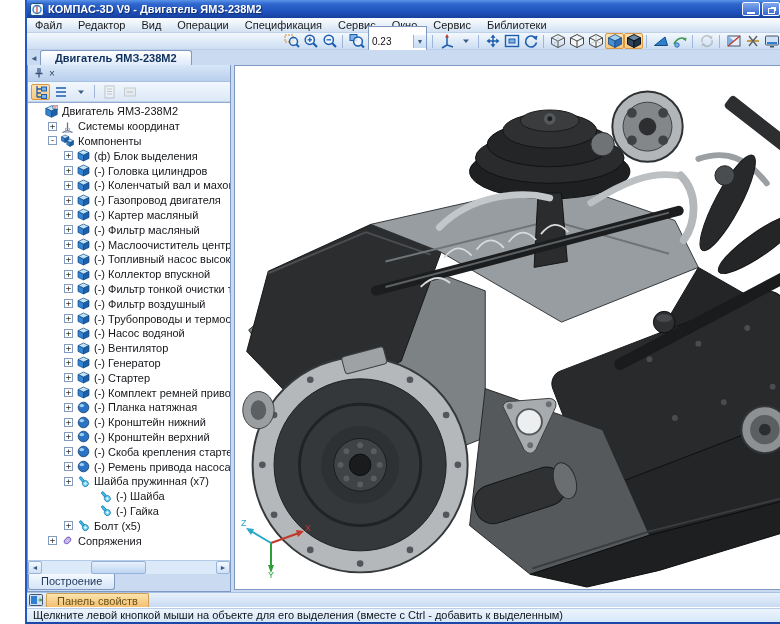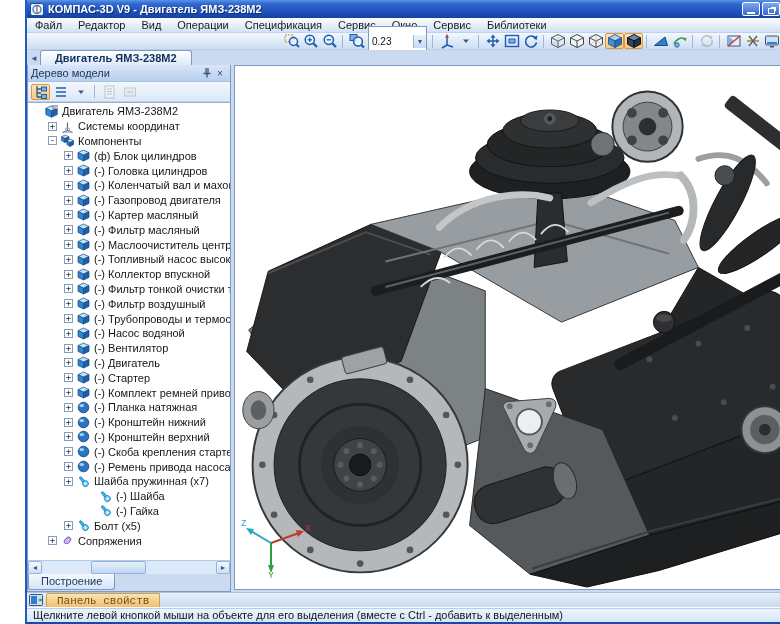--- a/index.html
+++ b/index.html
@@ -100,21 +100,21 @@
               overflow: hidden; }
   .viewport svg.engine { position: absolute; inset: 0; width: 100%; height: 100%; }
   .triad { position: absolute; left: 6px; bottom: 10px; }
 
   
   .props-bar { height: 15px; flex: 0 0 15px; display: flex; align-items: flex-end; gap: 3px; padding: 0 2px;
                background: linear-gradient(180deg,#e8f1fb,#c8daf2); border-top: 1px solid #a9c1e2; }
   .props-icon { width: 14px; height: 12px; margin-bottom: 1px; }
   .props-tab { height: 14px; padding: 1px 10px 0; background: linear-gradient(180deg,#fce3ad,#f2bf72);
                border: 1px solid #cfa052; border-bottom: none; border-radius: 2px 2px 0 0; color: #6b5218;
-               white-space: nowrap; font-family: Liberation Mono, monospace; }
+               white-space: nowrap; }
 
   
   .statusbar { height: 15px; flex: 0 0 15px; display: flex; align-items: center; padding: 0 6px;
                background: linear-gradient(180deg,#eef5fd,#d7e7f9); border-top: 1px solid #ffffff;
                box-shadow: inset 0 1px 0 #b8cde9; color: #10141c; }
   .status-msg { flex: 1; white-space: nowrap; overflow: hidden; }
   .status-div { width: 1px; height: 11px; background: #aec3e0; margin-left: 8px; }
 </style>
 </head>
 <body>
@@ -397,21 +397,20 @@
 
   <div class="tabrow">
     <button class="tab-nav">◄</button>
     <span class="doc-tab">Двигатель ЯМЗ-238М2</span>
   </div>
 
   <div class="main">
 
     <div class="left-panel">
       <div class="panel-header">
-        <span class="panel-title">Дерево модели</span>
         <button class="panel-hbtn">
           <svg width="11" height="11" viewBox="0 0 11 11">
             <rect x="4" y="1" width="4" height="5" rx="1" fill="#6a83ab"></rect>
               <path d="M2.5 6.5 H9.5 M6 6.5 V10.5" stroke="#3b5170" stroke-width="1.3"></path>
           </svg>
         </button>
         <button class="panel-hbtn"><span>×</span></button>
       </div>
       <div class="panel-toolbar">
 
@@ -507,21 +506,21 @@
 
           <div class="tree-row lv-2">
             <span class="expander">+</span>
             <span class="t-ic ic-part">
               <svg width="13" height="13" viewBox="0 0 13 13">
                 <polygon points="6.5,1 12,3.6 6.5,6.2 1,3.6" fill="#bfe3f7" stroke="#134a85" stroke-width="0.7"></polygon>
                 <polygon points="1,3.6 6.5,6.2 6.5,12 1,9.4" fill="#3584d2" stroke="#134a85" stroke-width="0.7"></polygon>
                 <polygon points="12,3.6 6.5,6.2 6.5,12 12,9.4" fill="#1d5fa8" stroke="#134a85" stroke-width="0.7"></polygon>
               </svg>
             </span>
-            <span class="t-label">(ф) Блок цилиндров</span>
+            <span class="t-label">(ф) Блок выделения</span>
           </div>
 
           <div class="tree-row lv-2">
             <span class="expander">+</span>
             <span class="t-ic ic-part">
               <svg width="13" height="13" viewBox="0 0 13 13">
                 <polygon points="6.5,1 12,3.6 6.5,6.2 1,3.6" fill="#bfe3f7" stroke="#134a85" stroke-width="0.7"></polygon>
                 <polygon points="1,3.6 6.5,6.2 6.5,12 1,9.4" fill="#3584d2" stroke="#134a85" stroke-width="0.7"></polygon>
                 <polygon points="12,3.6 6.5,6.2 6.5,12 12,9.4" fill="#1d5fa8" stroke="#134a85" stroke-width="0.7"></polygon>
               </svg>
@@ -675,21 +674,21 @@
 
           <div class="tree-row lv-2">
             <span class="expander">+</span>
             <span class="t-ic ic-part">
               <svg width="13" height="13" viewBox="0 0 13 13">
                 <polygon points="6.5,1 12,3.6 6.5,6.2 1,3.6" fill="#bfe3f7" stroke="#134a85" stroke-width="0.7"></polygon>
                 <polygon points="1,3.6 6.5,6.2 6.5,12 1,9.4" fill="#3584d2" stroke="#134a85" stroke-width="0.7"></polygon>
                 <polygon points="12,3.6 6.5,6.2 6.5,12 12,9.4" fill="#1d5fa8" stroke="#134a85" stroke-width="0.7"></polygon>
               </svg>
             </span>
-            <span class="t-label">(-) Двигатель</span>
+            <span class="t-label">(-) Генератор</span>
           </div>
 
           <div class="tree-row lv-2">
             <span class="expander">+</span>
             <span class="t-ic ic-part">
               <svg width="13" height="13" viewBox="0 0 13 13">
                 <polygon points="6.5,1 12,3.6 6.5,6.2 1,3.6" fill="#bfe3f7" stroke="#134a85" stroke-width="0.7"></polygon>
                 <polygon points="1,3.6 6.5,6.2 6.5,12 1,9.4" fill="#3584d2" stroke="#134a85" stroke-width="0.7"></polygon>
                 <polygon points="12,3.6 6.5,6.2 6.5,12 12,9.4" fill="#1d5fa8" stroke="#134a85" stroke-width="0.7"></polygon>
               </svg>

